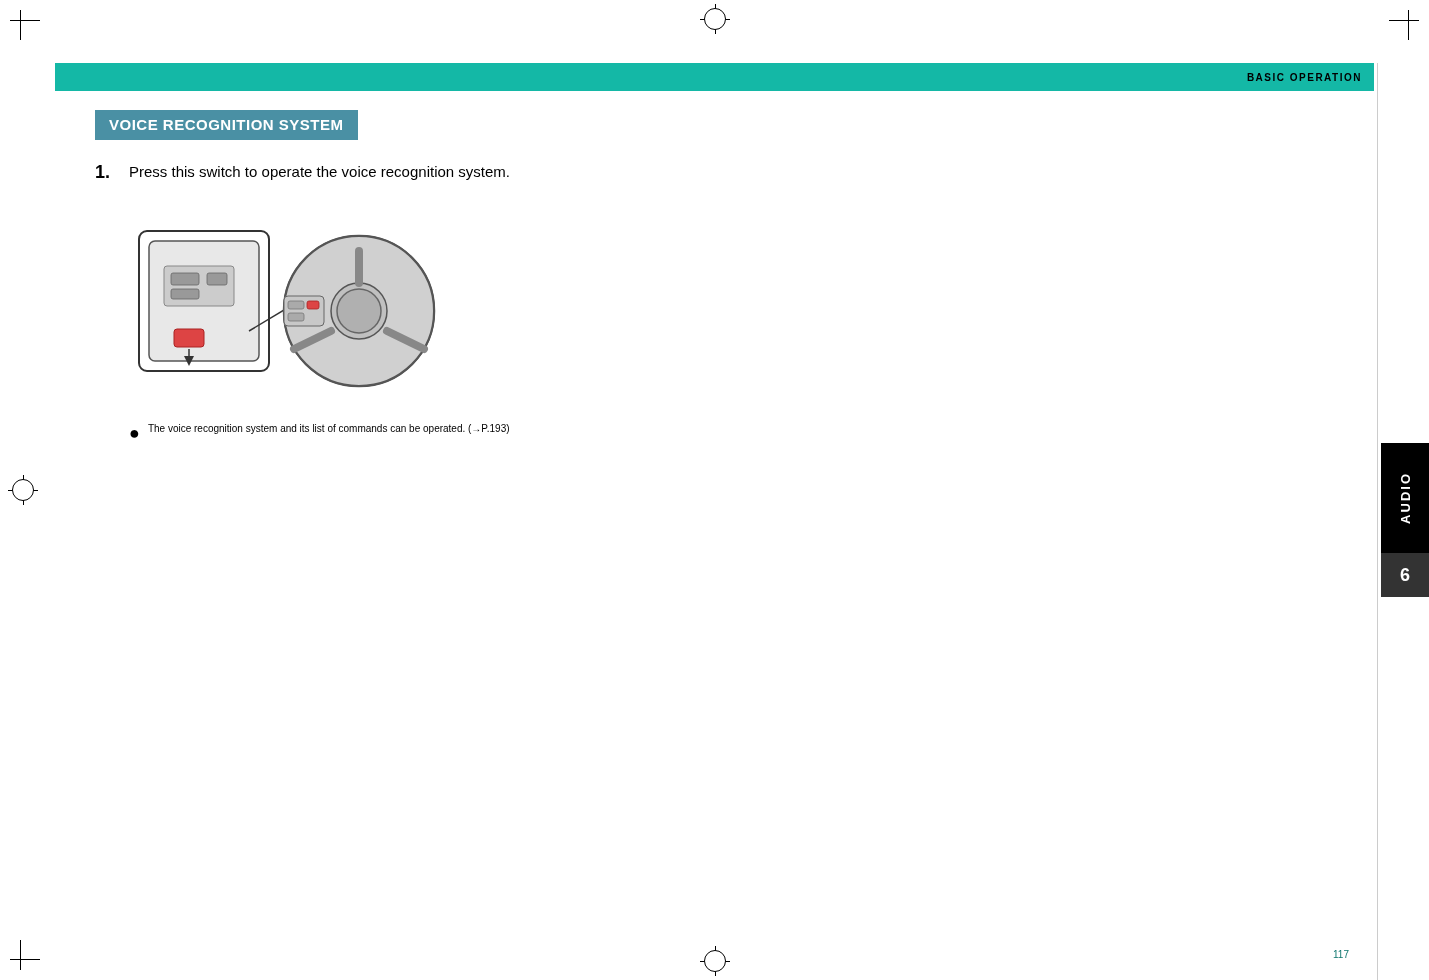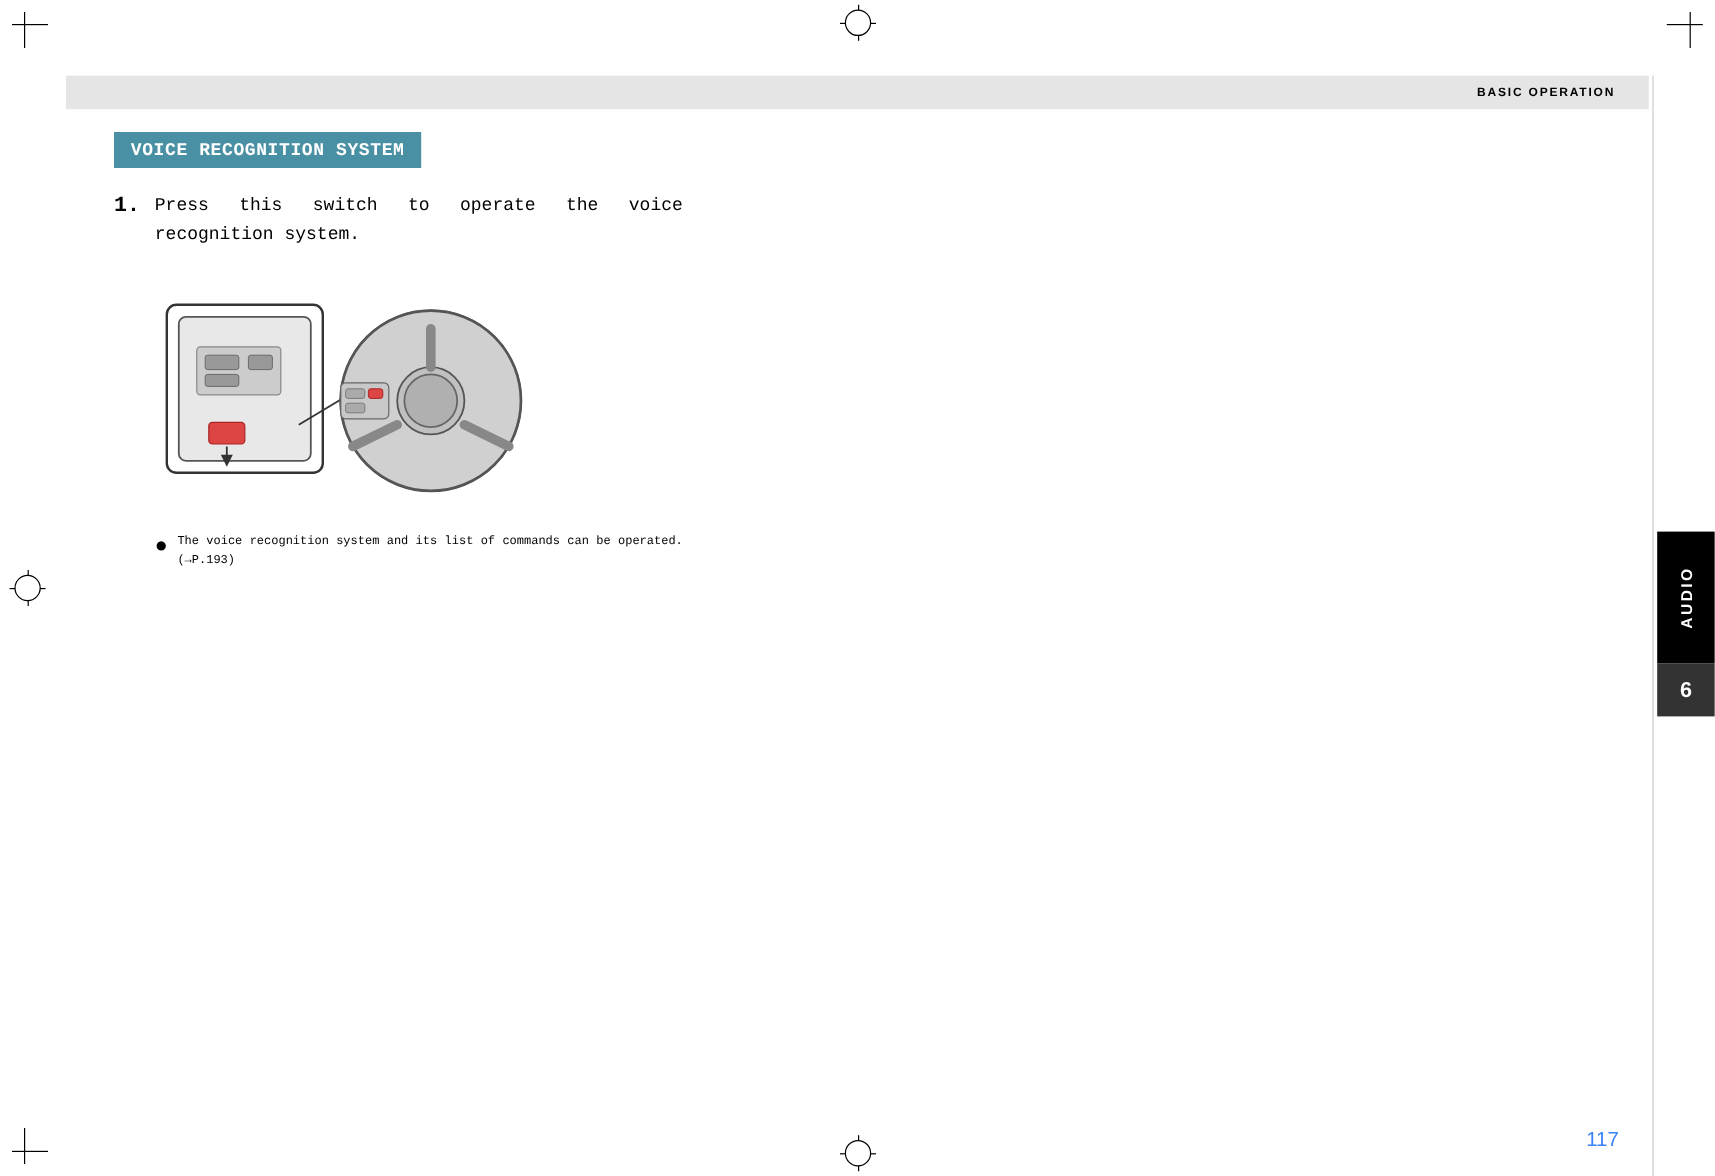--- a/index.html
+++ b/index.html
@@ -72,25 +72,25 @@
       background: #fff;
     }
 
     
     .header-bar {
       position: absolute;
       top: 63px;
       left: 55px;
       right: 55px;
       height: 28px;
-      background: #e5e5e5;
+      background: #14b8a6;
       display: flex;
       align-items: center;
       justify-content: flex-end;
-      padding-right: 28px;
+      padding-right: 12px;
     }
 
     .header-bar-text {
       font-size: 10px;
       font-weight: bold;
       letter-spacing: 1.5px;
       color: #000;
     }
 
     
@@ -145,32 +145,31 @@
       color: #fff;
       font-size: 18px;
       font-weight: bold;
     }
 
     
     .page-number {
       position: absolute;
       bottom: 20px;
       right: 80px;
-      font-size: 17px;
-      color: #3b82f6;
+      font-size: 10px;
+      color: #0f766e;
     }
 
     
     .main-content {
       position: absolute;
       top: 110px;
       left: 95px;
       right: 70px;
       bottom: 60px;
-      font-family: Liberation Mono, monospace;
     }
 
     
     .section-title-box {
       background: #4a90a4;
       padding: 6px 14px;
       display: inline-block;
       margin-bottom: 20px;
     }
 

